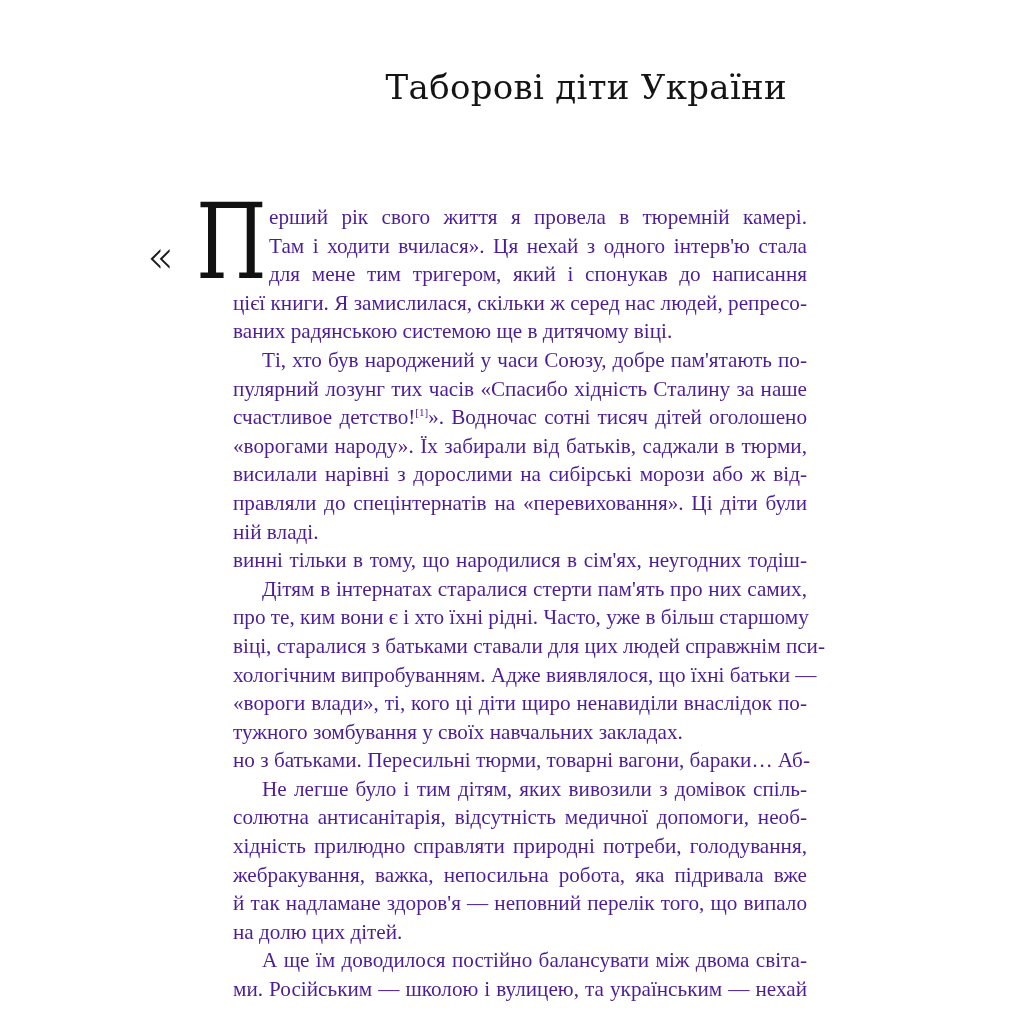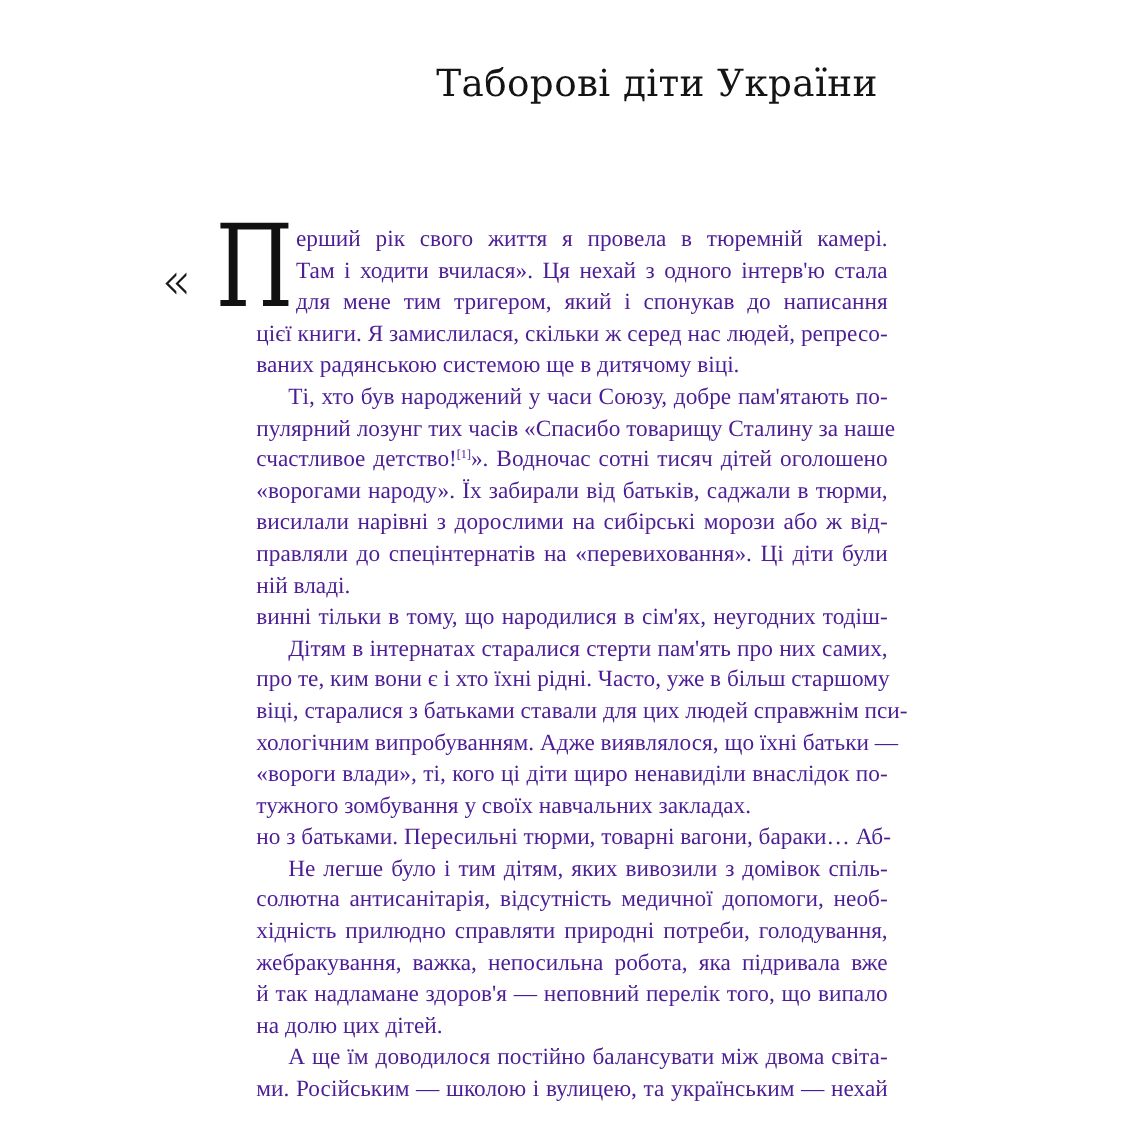--- a/index.html
+++ b/index.html
@@ -11,21 +11,21 @@
       width: 1024px;
       height: 1024px;
       position: relative;
       overflow: hidden;
       color: #1a1a1a;
     }
     .page-title {
       position: absolute;
       top: 52px;
       right: 222px;
-      margin: 4px;
+      margin: 15px;
       font-family: "DejaVu Serif", "Liberation Serif", serif;
       font-weight: normal;
       font-size: 34px;
       letter-spacing: 0.3px;
       color: #141414;
       white-space: nowrap;
     }
     .body-text {
       position: absolute;
       top: 203px;
@@ -102,21 +102,21 @@
 <div class="body-text">
   <div>
     <span class="line indent-drop">ерший рік свого життя я провела в тюремній камері.</span>
     <span class="line indent-drop">Там і ходити вчилася». Ця нехай з одного інтерв'ю стала</span>
     <span class="line indent-drop">для мене тим тригером, який і спонукав до написання</span>
     <span class="line">цієї книги. Я замислилася, скільки ж серед нас людей, репресо-</span>
     <span class="line last">ваних радянською системою ще в дитячому віці.</span>
   </div>
   <div>
     <span class="line indent">Ті, хто був народжений у часи Союзу, добре пам'ятають по-</span>
-    <span class="line">пулярний лозунг тих часів «Спасибо товарищу Сталину за наше</span>
+    <span class="line">пулярний лозунг тих часів «Спасибо хідність Сталину за наше</span>
     <span class="line"><span>счастливое детство!</span><sup class="fn">[1]</sup><span>». Водночас сотні тисяч дітей оголошено</span></span>
     <span class="line">«ворогами народу». Їх забирали від батьків, саджали в тюрми,</span>
     <span class="line">висилали нарівні з дорослими на сибірські морози або ж від-</span>
     <span class="line">правляли до спецінтернатів на «перевиховання». Ці діти були</span>
     <span class="line last">ній владі.</span>
     <span class="line">винні тільки в тому, що народилися в сім'ях, неугодних тодіш-</span>
   </div>
   <div>
     <span class="line indent">Дітям в інтернатах старалися стерти пам'ять про них самих,</span>
     <span class="line">про те, ким вони є і хто їхні рідні. Часто, уже в більш старшому</span>

